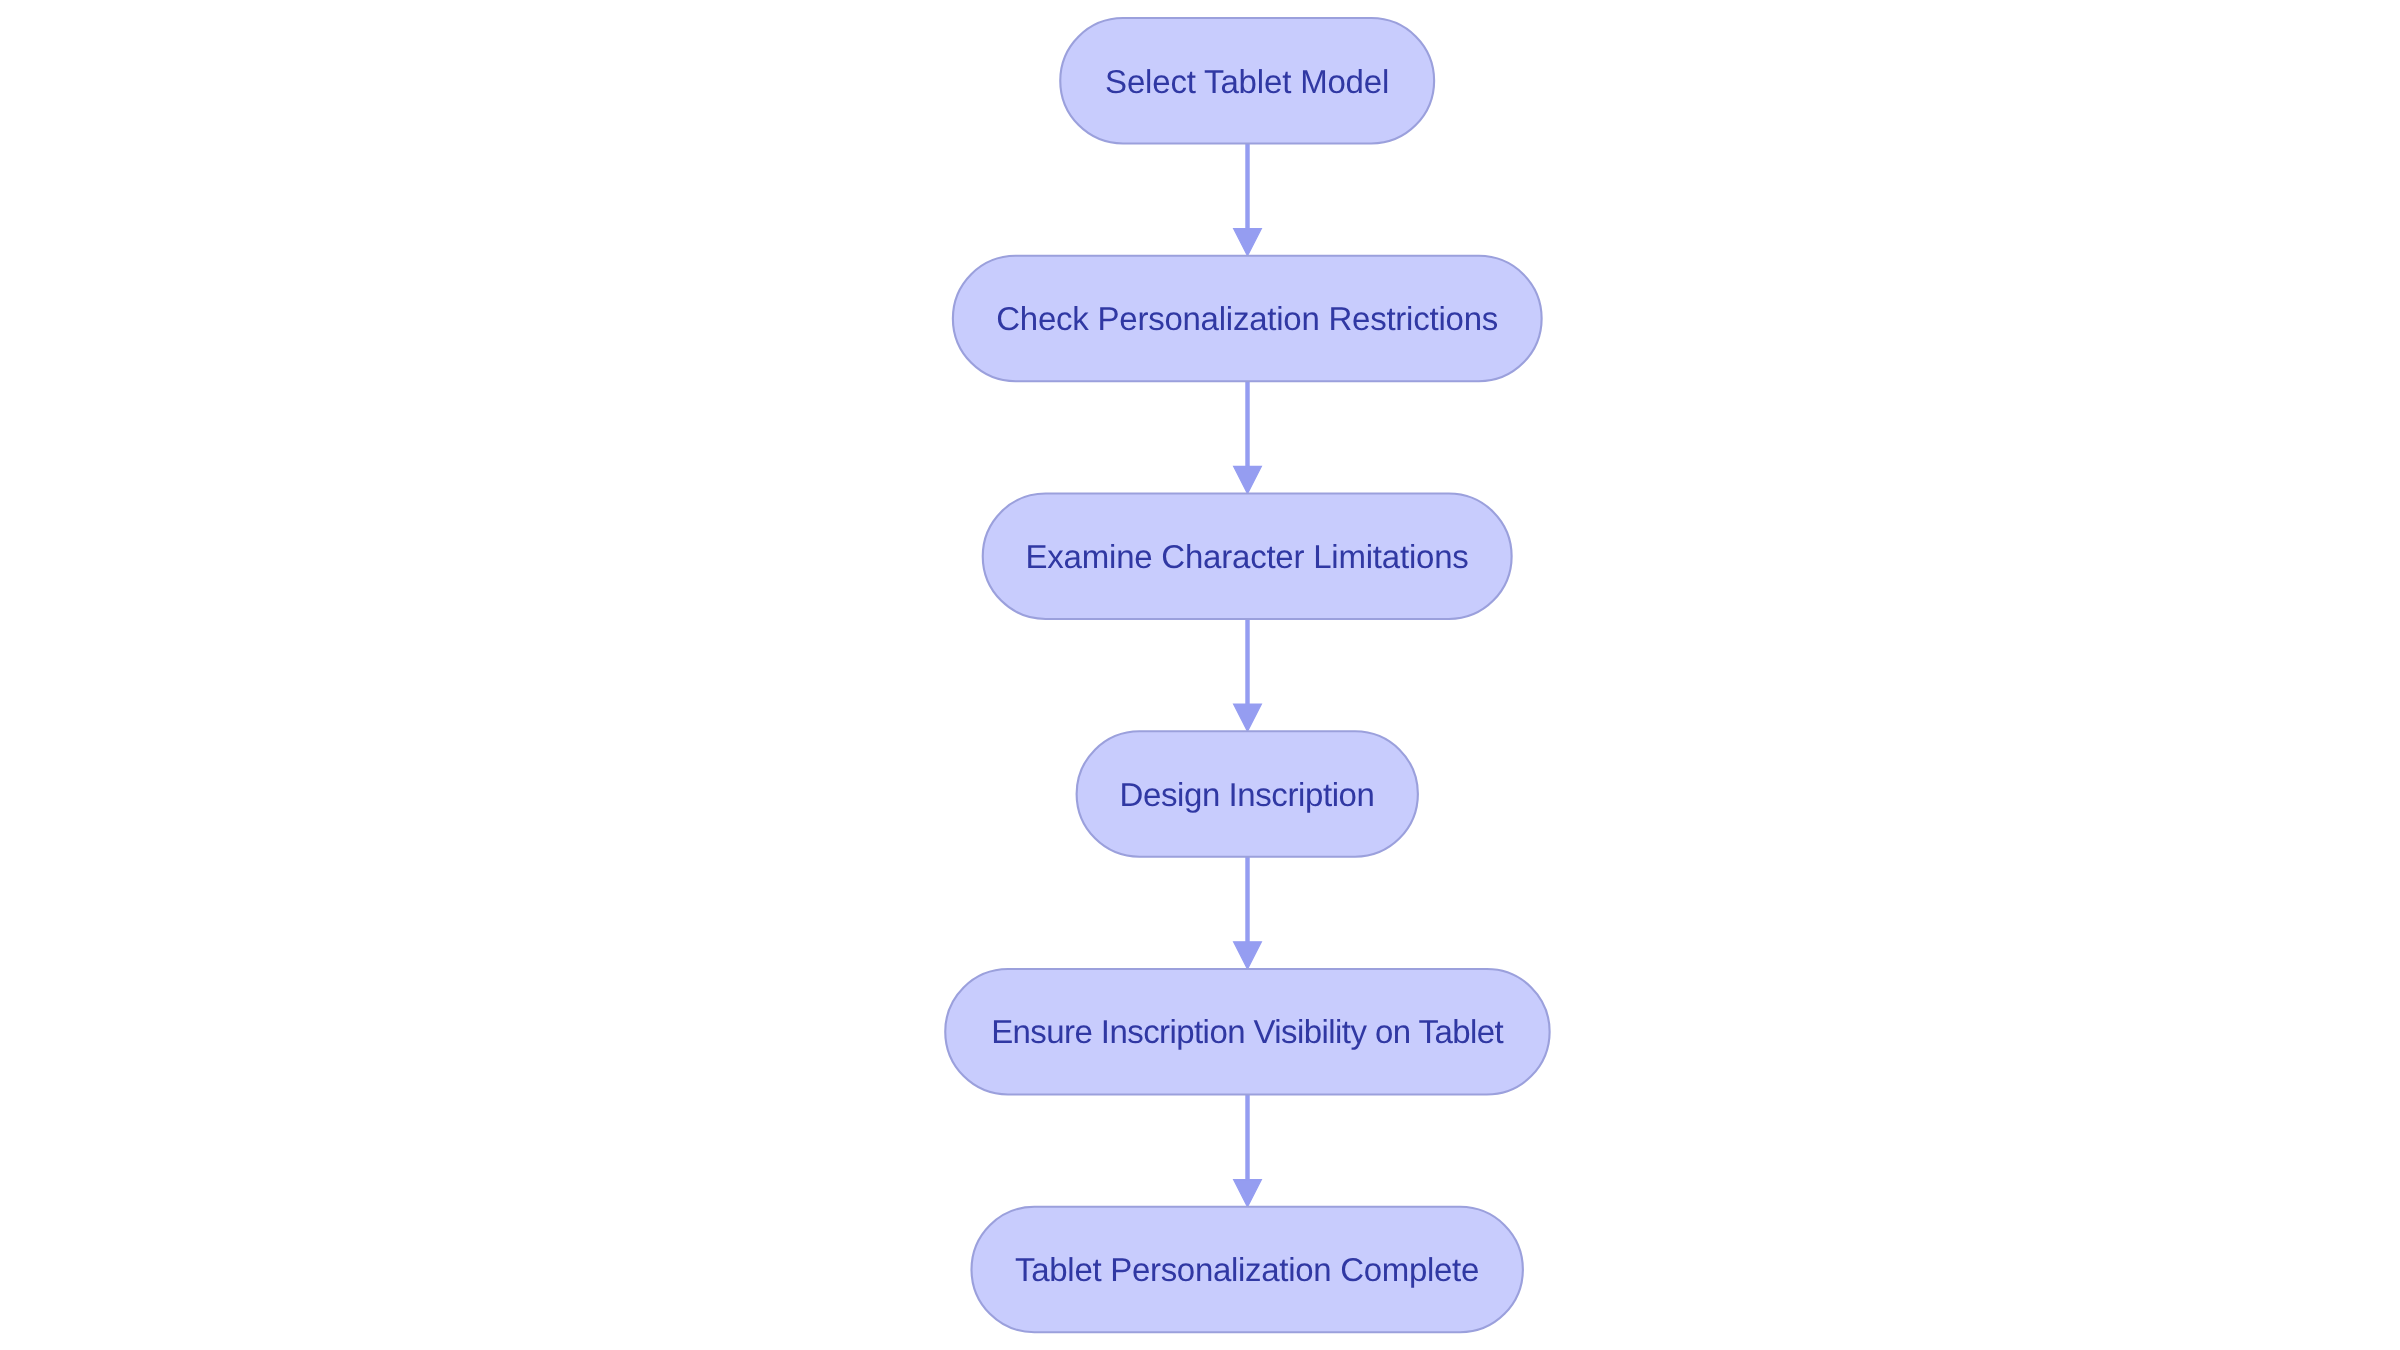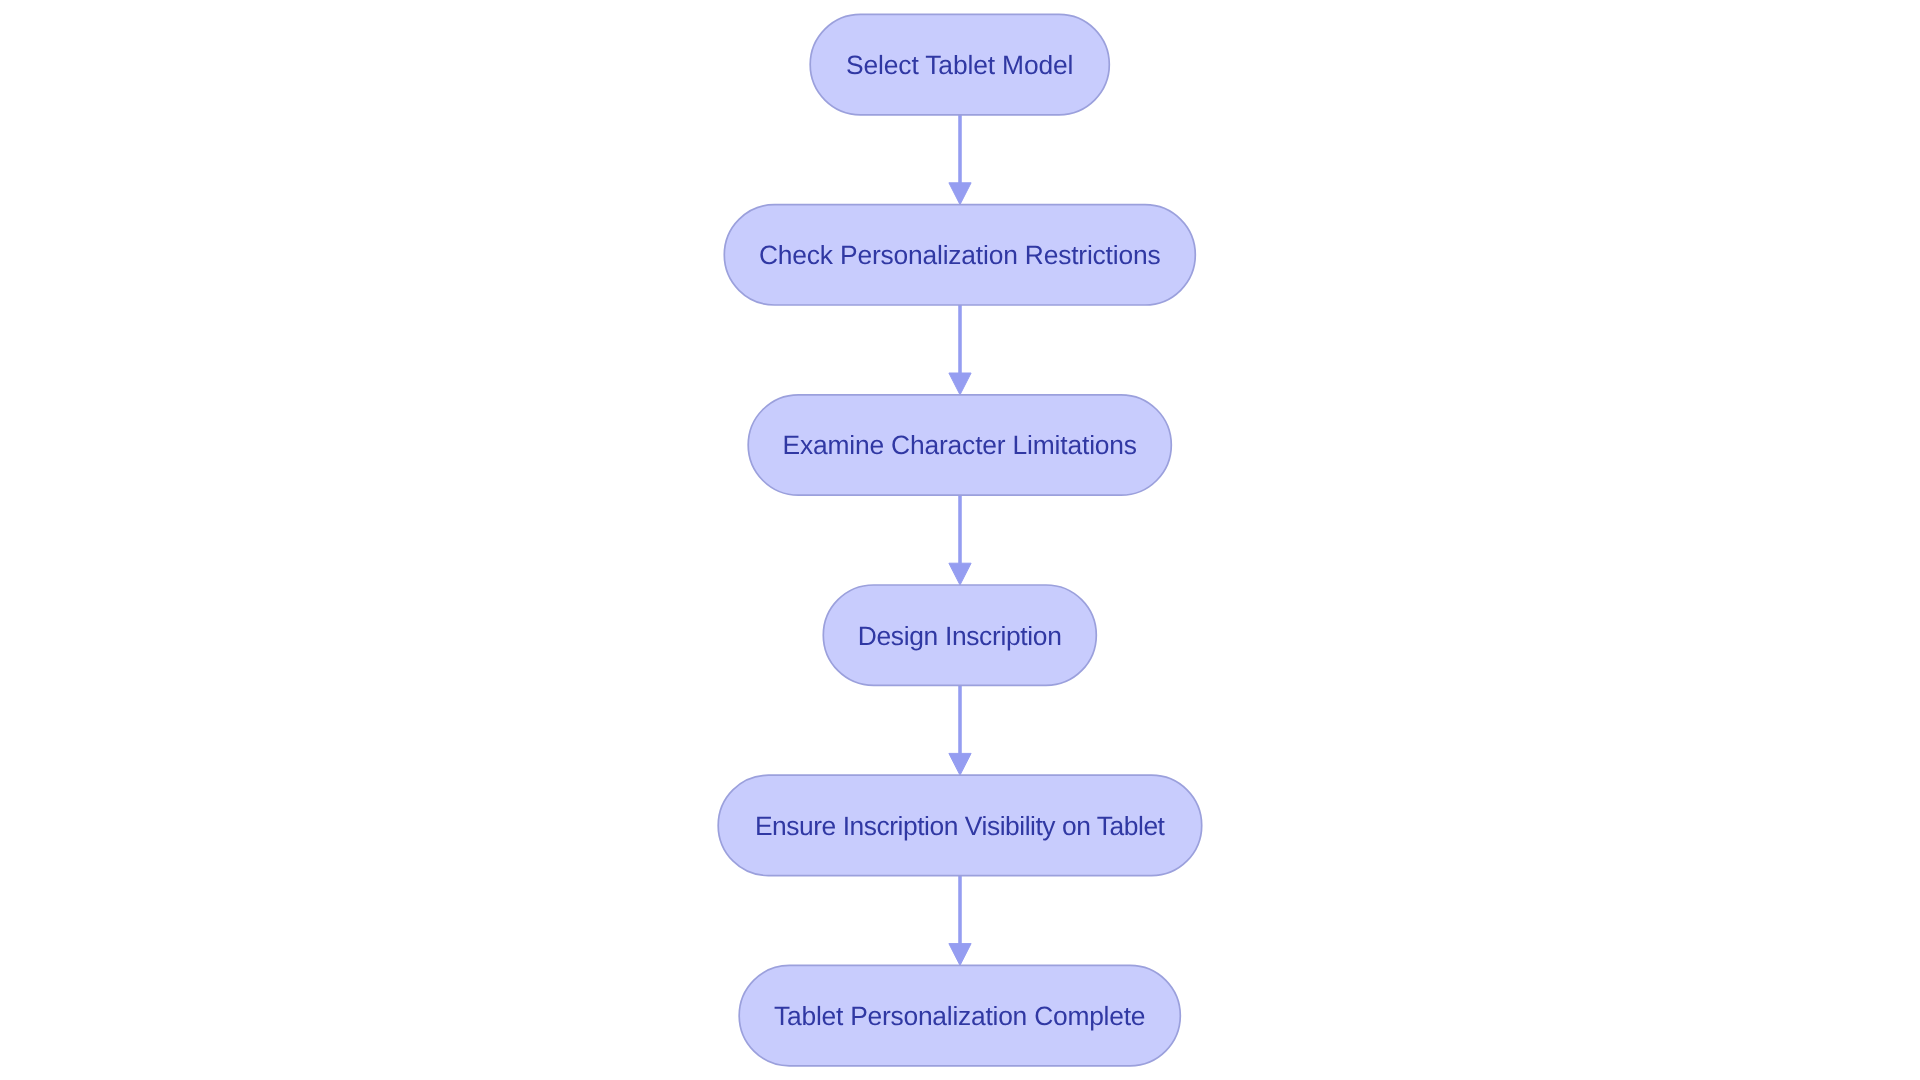--- a/index.html
+++ b/index.html
@@ -3,21 +3,21 @@
 <meta charset="utf-8">
 <title>Tablet Personalization Flowchart</title>
 <style>
   html, body { margin:0; padding:0; }
   body {
     width:1920px; height:1080px;
     background:#ffffff;
     font-family:"Liberation Sans", sans-serif;
     overflow:hidden;
   }
-  #stage { position:relative; width:1556px; height:1080px; background:#ffffff; }
+  #stage { position:relative; width:1556px; height:1080px; background:#ffffff;margin-left:38px; }
   svg.flow { position:absolute; left:0; top:0; width:1920px; height:1080px; display:block; }
   .node-label {
     font-family:"Liberation Sans", sans-serif;
     font-weight:400;
     -webkit-font-smoothing:antialiased;
     text-rendering:geometricPrecision;
     will-change:opacity;
   }
   .node-shape { fill:#c8ccfd; stroke:#9ba0dc; }
   .edge-line  { stroke:#959df1; fill:none; }

